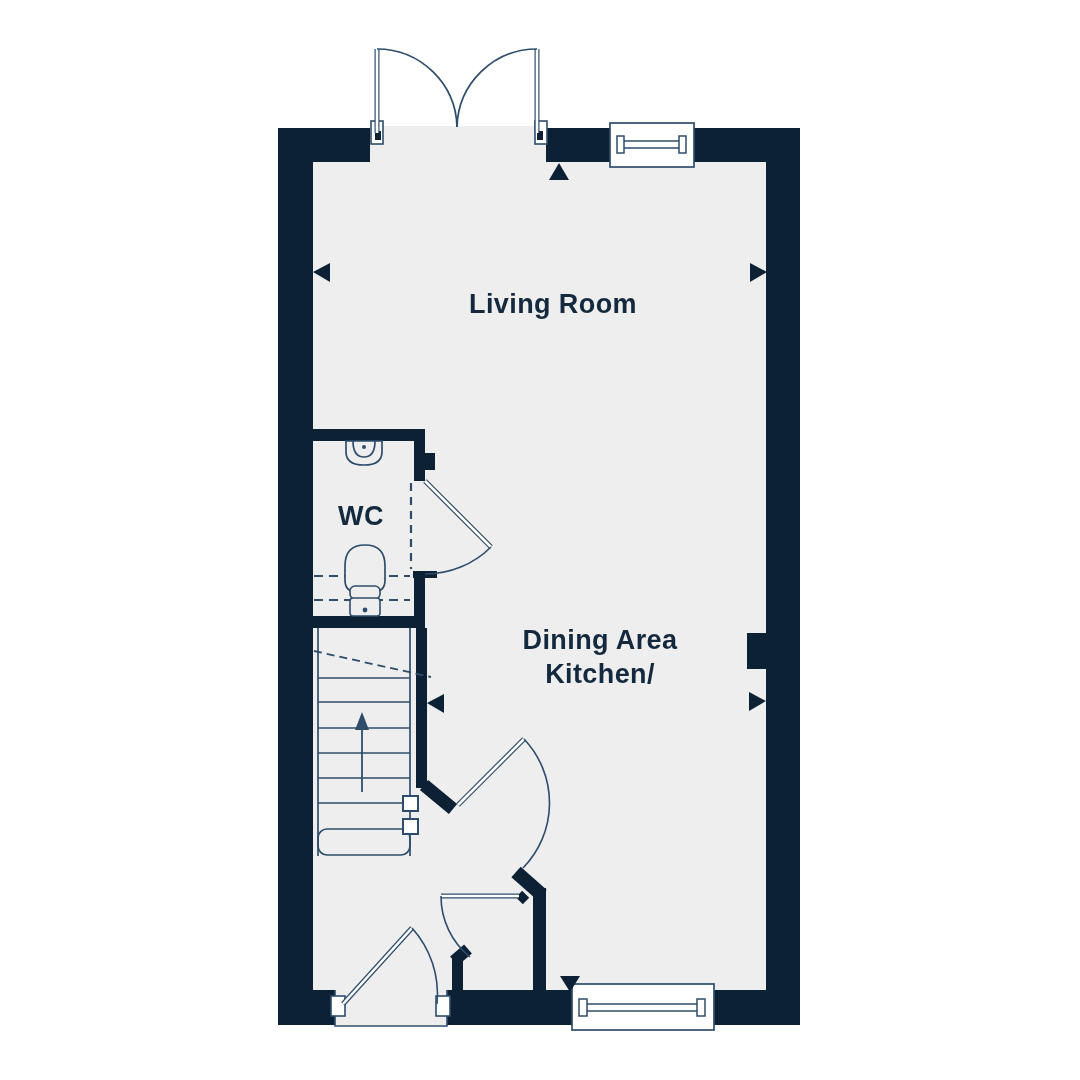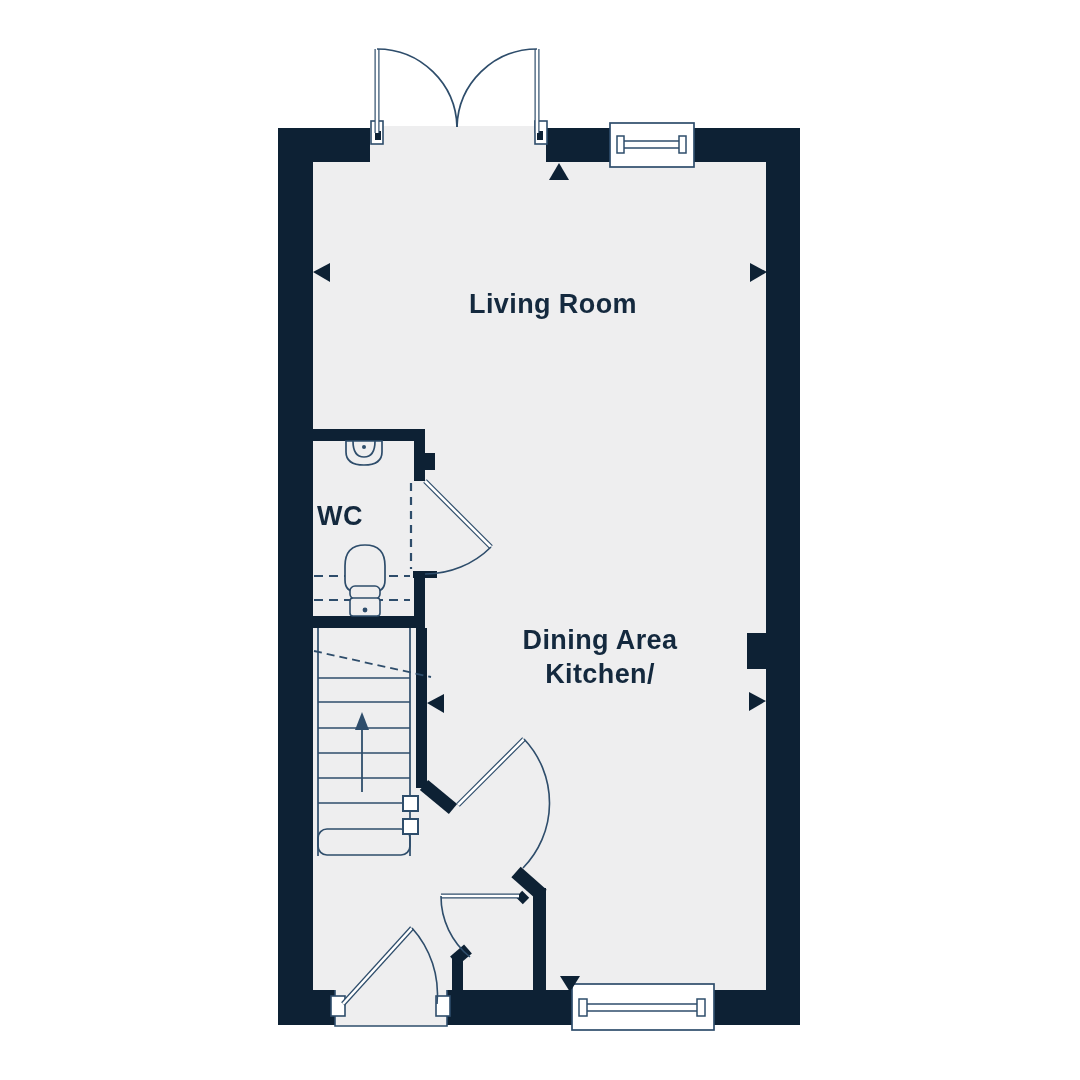--- a/index.html
+++ b/index.html
@@ -143,18 +143,18 @@
       <polygon points="559,163 549,180 569,180"></polygon>
       <polygon points="313,272 330,263 330,282"></polygon>
       <polygon points="767,272 750,263 750,282"></polygon>
       <polygon points="427,703 444,694 444,713"></polygon>
       <polygon points="766,701 749,692 749,711"></polygon>
       <polygon points="570,992 560,976 580,976"></polygon>
     </g>
   </svg>
 
   <div class="room-label" style="left:553px;top:304px">Living Room</div>
-  <div class="room-label" style="left:340px;top:516px">WC</div>
+  <div class="room-label" style="left:361px;top:516px">WC</div>
   <div class="room-label multiline" style="left:600px;top:657px">
     <div>Dining Area</div>
     <div>Kitchen/</div>
   </div>
 </div>
 
 </body></html>

